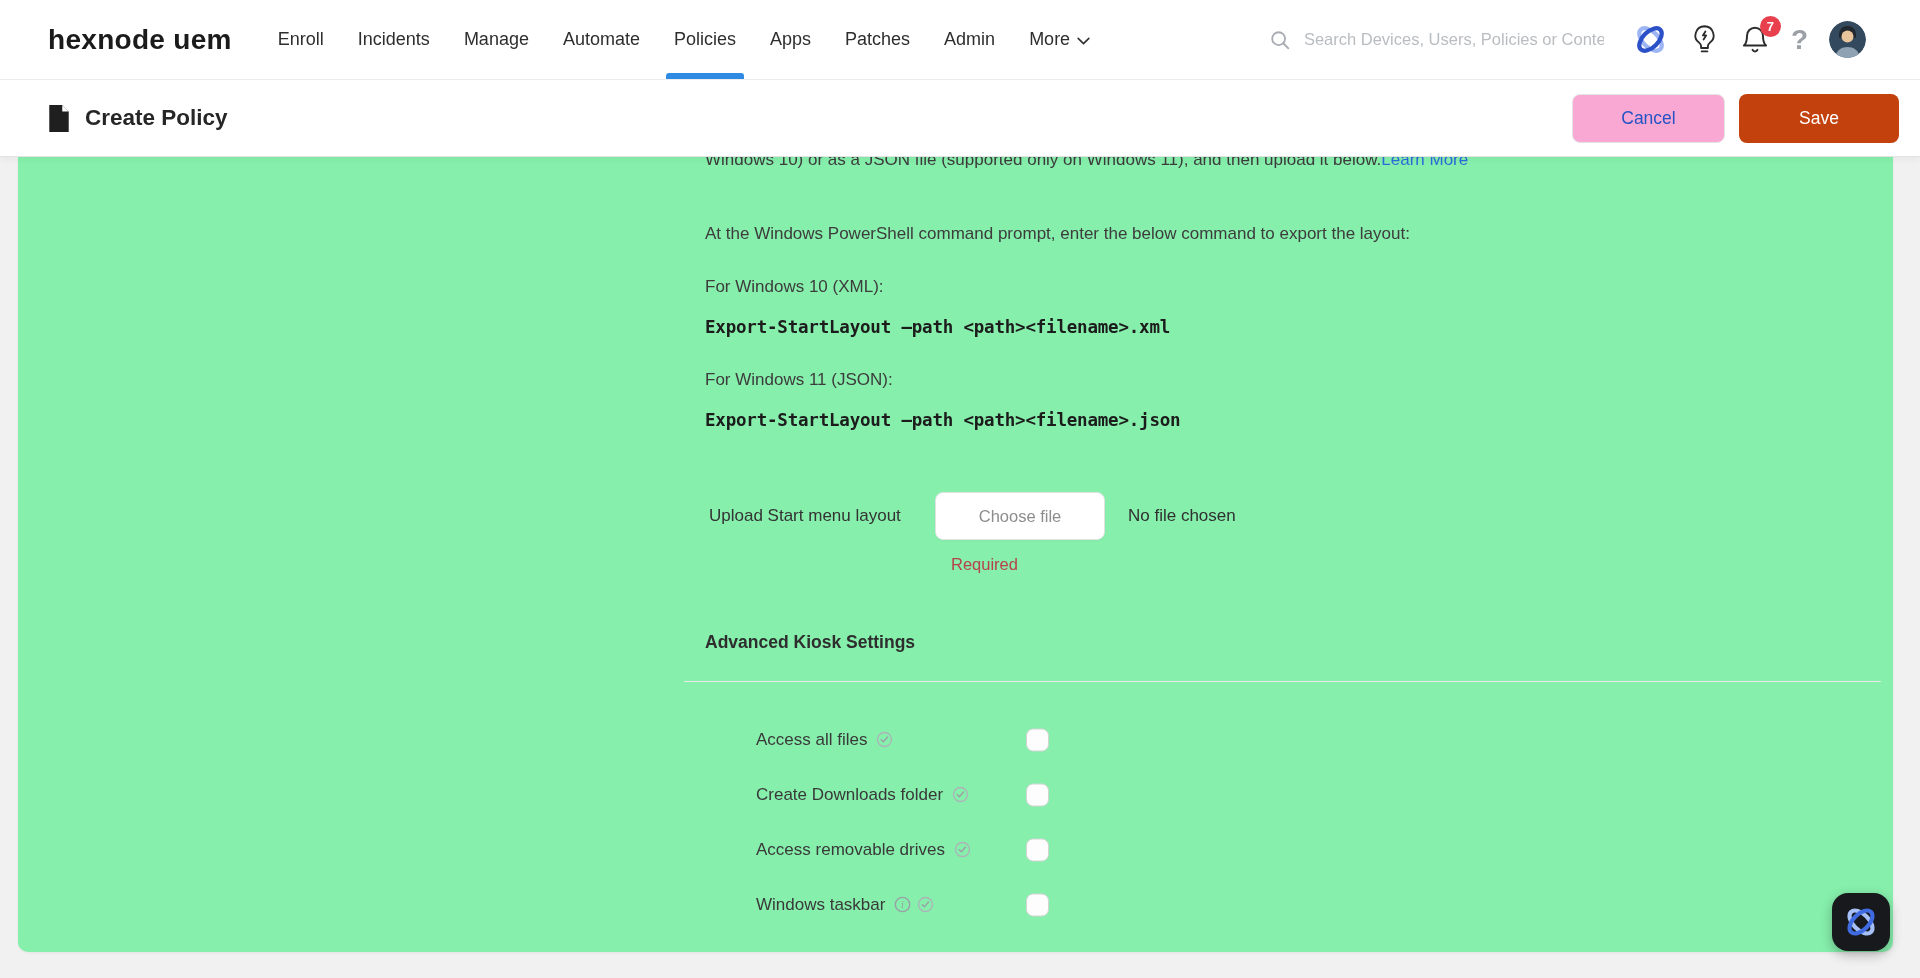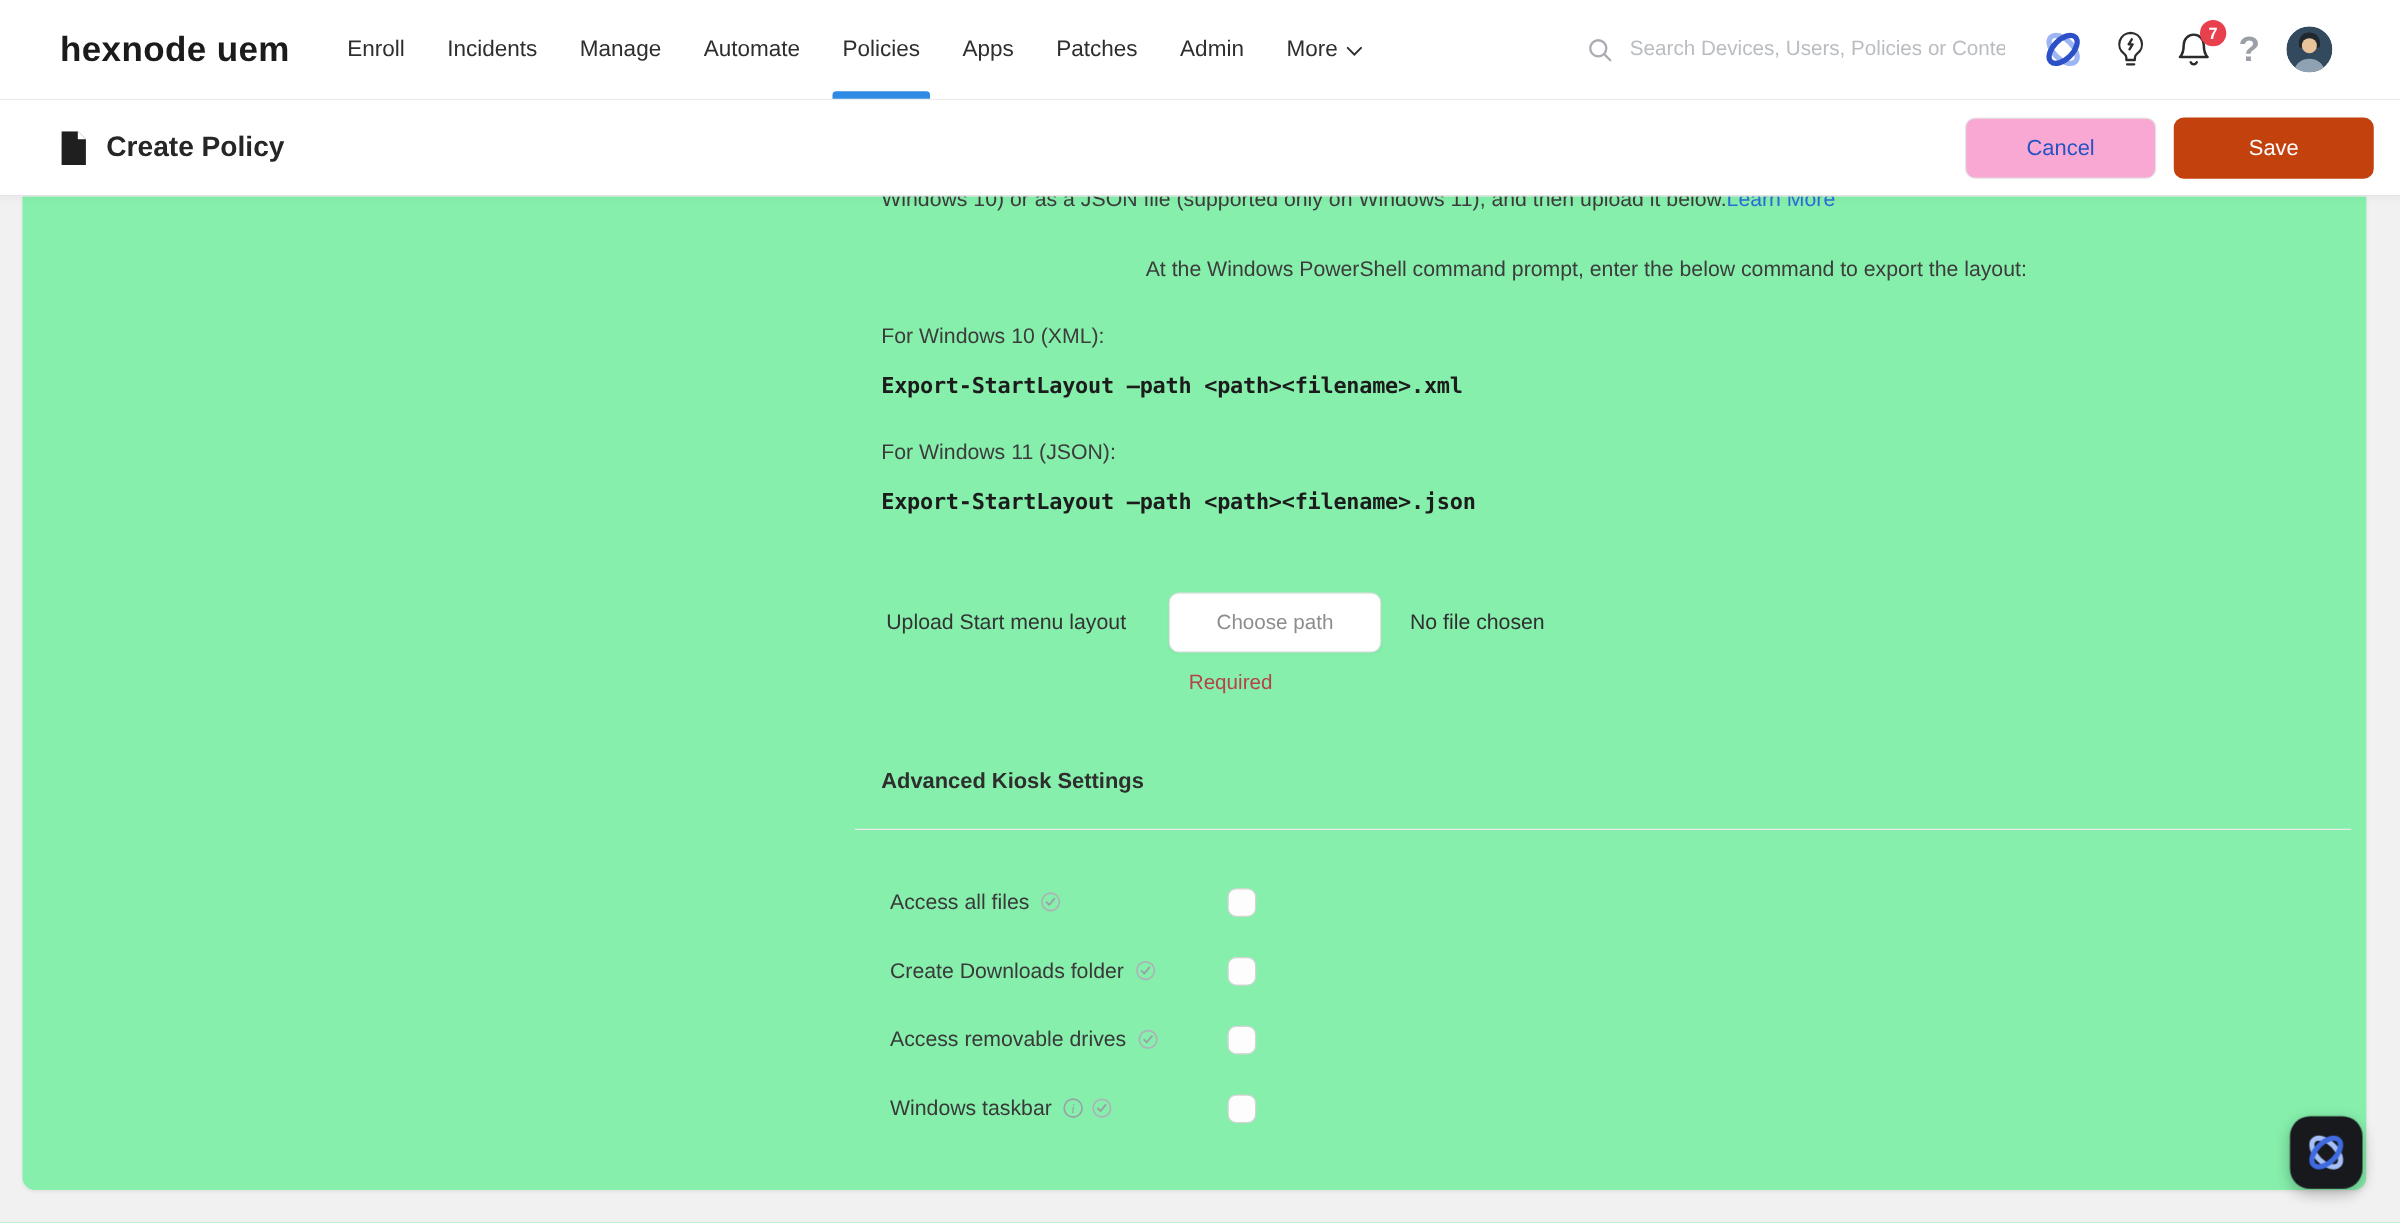--- a/index.html
+++ b/index.html
@@ -41,37 +41,37 @@
   .btn-cancel { width:153px; background:#f9a8d4; border:1px solid #e4e4e4; color:#2553c4; }
   .btn-save { width:160px; background:#c2410c; border:none; color:#fff; }
 
   
   .card { margin:0 27px 0 18px; height:795px; background:#86efac; border-radius:0 0 10px 10px;
           box-shadow:0 1px 3px rgba(0,0,0,.06); overflow:hidden; position:relative;padding-left:33px; }
   .content { padding-left:654px; padding-right:60px; }
 
   .clipped-line { margin-top:-10px; font-size:17px; line-height:26px; color:#3c3c3c; white-space:nowrap; }
   .link { color:#2d6bd9; cursor:pointer; }
-  .para { margin-top:33px; font-size:17px; color:#3c3c3c;text-align:center; }
+  .para { margin-top:51px; font-size:17px; color:#3c3c3c; }
   .os-label { margin-top:33px; font-size:17px; color:#3c3c3c; }
   .cmd { margin-top:20px; font-family:"DejaVu Sans Mono", monospace; font-weight:700;
          font-size:17.5px; color:#1c1c1c; letter-spacing:-.2px; }
 
   .upload-row { margin-top:62px; display:flex; align-items:center; padding-left:4px; }
   .upload-label { width:226px; font-size:17px; color:#333; }
   .choose-btn { width:170px; height:48px; background:#fff; border:1px solid #e2e2e2; border-radius:8px;
                 color:#8d8d8d; font-size:16.5px; font-family:"Liberation Sans", sans-serif;
                 box-shadow:0 1px 2px rgba(0,0,0,.03); cursor:pointer; }
   .file-status { margin-left:23px; font-size:17px; color:#2f2f2f; }
   .required { margin:15px 0 0 246px; color:#b5424d; font-size:16.5px; }
 
   .section-title { margin-top:58px; font-size:17.5px; color:#2e2e2e; }
   .divider { margin-left:-21px; margin-top:28px; width:1197px; height:1px; background:#e9e9e9; }
 
-  .settings { margin-top:30px; }
+  .settings { margin-top:30px;margin-left:44px; }
   .setting-row { position:relative; height:55px; display:flex; align-items:center; padding-left:7px; width:420px; }
   .setting-label { font-size:17px; color:#393939; margin-right:9px; white-space:nowrap; }
   .mini-ic { display:flex; margin-right:6px; }
   .checkbox { position:absolute; left:277px; top:50%; transform:translateY(-50%);
               width:23px; height:23px; border:1.5px solid #d4d4d4; border-radius:7px;
               background:#fdfdfd; cursor:pointer; }
 
   
   .genie-fab { position:fixed; right:30px; bottom:27px; width:58px; height:58px; border-radius:16px;
                background:#17191d; display:flex; align-items:center; justify-content:center;
@@ -199,21 +199,21 @@
     <p class="para">At the Windows PowerShell command prompt, enter the below command to export the layout:</p>
 
     <p class="os-label">For Windows 10 (XML):</p>
     <p class="cmd">Export-StartLayout –path &lt;path&gt;&lt;filename&gt;.xml</p>
 
     <p class="os-label">For Windows 11 (JSON):</p>
     <p class="cmd">Export-StartLayout –path &lt;path&gt;&lt;filename&gt;.json</p>
 
     <div class="upload-row">
       <span class="upload-label">Upload Start menu layout</span>
-      <button class="choose-btn">Choose path</button>
+      <button class="choose-btn">Choose file</button>
       <span class="file-status">No file chosen</span>
     </div>
     <div class="required">Required</div>
 
     <h2 class="section-title">Advanced Kiosk Settings</h2>
     <div class="divider"></div>
 
     <div class="settings" id="settings-root">
   <div class="setting-row">
     <span class="setting-label">Access all files</span>

